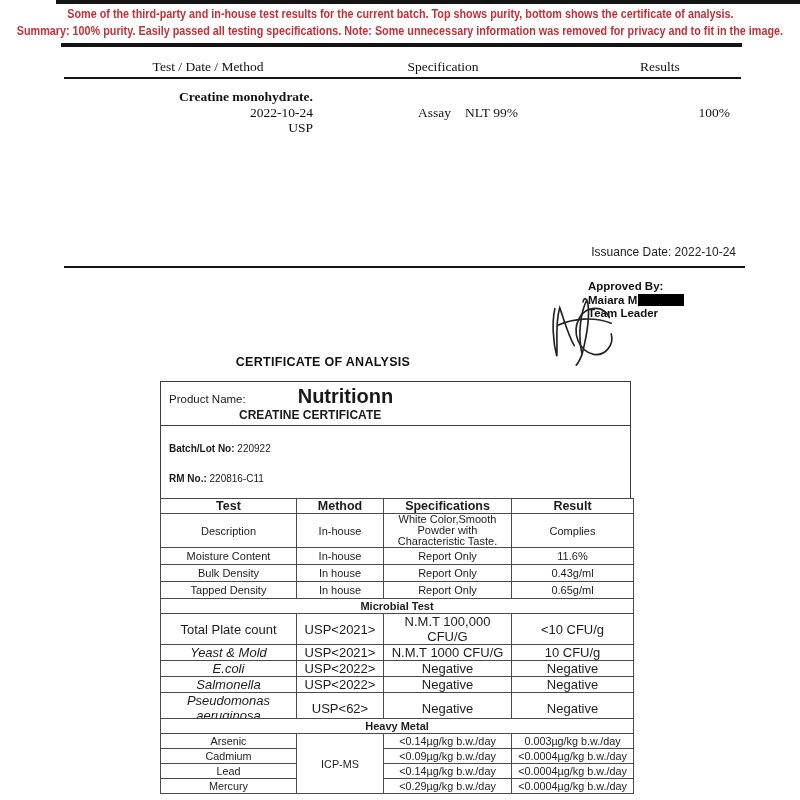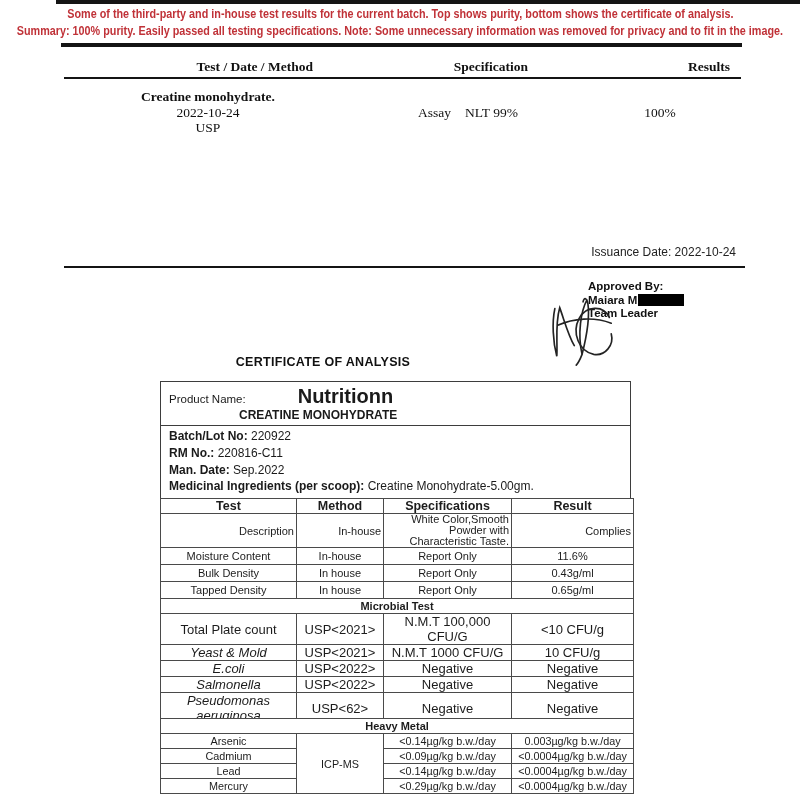--- a/index.html
+++ b/index.html
@@ -13,22 +13,22 @@
   .banner{position:absolute;top:5px;left:0;width:800px;text-align:right;font-weight:bold;}
   .banner .bline{display:flex;justify-content:center;line-height:17px;font-size:13.5px;}
   .banner .bline span{display:inline-block;transform:scaleX(0.80);transform-origin:center;white-space:nowrap;}
   
   .rule{position:absolute;background:#141414;}
   .rule-thick{left:61px;width:681px;top:43px;height:4px;}
   .rule-thin-1{left:64px;width:677px;top:77px;height:2px;}
   .rule-thin-2{left:64px;width:681px;top:266px;height:2px;}
   
   .serif{font-family:"Liberation Serif",serif;color:#111;}
-  .pt-head{position:absolute;top:59px;font-weight:bold;font-size:13.5px;text-align:right;}
-  .pt-cell{position:absolute;font-size:13.5px;text-align:center;}
+  .pt-head{position:absolute;top:59px;font-weight:normal;font-size:13.5px;text-align:center;}
+  .pt-cell{position:absolute;font-size:13.5px;text-align:right;}
   .ph-test{left:103px;width:210px;}
   .ph-spec{left:358px;width:170px;}
   .ph-res{left:590px;width:140px;}
   .pc-name{left:103px;width:210px;top:89px;font-weight:bold;}
   .pc-date{left:103px;width:210px;top:105px;}
   .pc-method{left:103px;width:210px;top:120px;}
   .pc-spec{left:418px;top:105px;text-align:left;}
   .pc-spec .gap{display:inline-block;width:14px;}
   .pc-res{left:590px;width:140px;top:105px;}
   
@@ -38,32 +38,32 @@
   .signature{position:absolute;top:295px;left:541px;}
   
   .coa-title{position:absolute;top:355px;left:0;width:646px;text-align:center;font-weight:bold;font-size:12.5px;letter-spacing:.3px;color:#111;}
   
   .product-box{position:absolute;top:381px;left:160px;width:471px;border:1.5px solid #3d3d3d;background:#fff;box-sizing:border-box;}
   .pb-top{border-bottom:1.5px solid #3d3d3d;padding:3px 8px 3px 8px;}
   .pb-line1{font-size:11.5px;}
   .pb-line1 .brand{font-weight:bold;font-size:20px;margin-left:52px;}
   .pb-line2{font-weight:bold;font-size:12px;margin-left:70px;margin-top:0px;}
   .pb-fields{padding:2px 8px 3px 8px;}
-  .pb-row{font-size:12px;line-height:16.8px;}
+  .pb-row{font-size:10px;line-height:16.8px;margin-top:13px;}
   .pb-row b{font-weight:bold;}
   
   table.grid{position:absolute;left:160px;border-collapse:collapse;table-layout:fixed;width:473px;background:#fff;}
   table.grid td,table.grid th{border:1px solid #4a4a4a;text-align:center;vertical-align:middle;
      font-size:11px;padding:0 2px;color:#1c1c1c;overflow:hidden;}
   table.grid th{font-size:12.5px;font-weight:bold;}
   .t-test{top:498px;}
   .t-heavy{top:718px;}
   .h-row{height:14px;}
   td.section-head{font-weight:bold;font-size:12.5px;height:14px;}
-  tr.r-desc td{height:33px;text-align:right;}
+  tr.r-desc td{height:33px;}
   tr.r-norm td{height:16px;}
   tr.r-micro td{height:12.5px;font-size:13px;}
   tr.r-hm td{height:14px;font-size:10.8px;}
   td.spec-wrap{font-size:10.5px;line-height:11px;}
   td.it{font-style:italic;margin-left:10px;}
 </style>
 </head>
 <body>
 
 <div class="top-edge"></div>
@@ -107,21 +107,21 @@
     <path d="M17,31 C33,24 54,22 72,29"></path>
     <path d="M42,61 C40,66 38,70 36,72"></path>
   </g>
 </svg>
 
 <div class="coa-title">CERTIFICATE OF ANALYSIS</div>
 
 <div class="product-box">
   <div class="pb-top">
     <div class="pb-line1"><span>Product Name:</span><span class="brand">Nutritionn</span></div>
-    <div class="pb-line2">CREATINE MONOHYDRATE</div>
+    <div class="pb-line2">CREATINE CERTIFICATE</div>
   </div>
   <div class="pb-fields" id="pb-fields">
       <div class="pb-row"><b>Batch/Lot No:</b><span> 220922</span></div>
       <div class="pb-row"><b>RM No.:</b><span> 220816-C11</span></div>
       <div class="pb-row"><b>Man. Date:</b><span> Sep.2022</span></div>
       <div class="pb-row"><b>Medicinal Ingredients (per scoop):</b><span> Creatine Monohydrate-5.00gm.</span></div>
     </div>
 </div>
 
 <table class="grid t-test">

